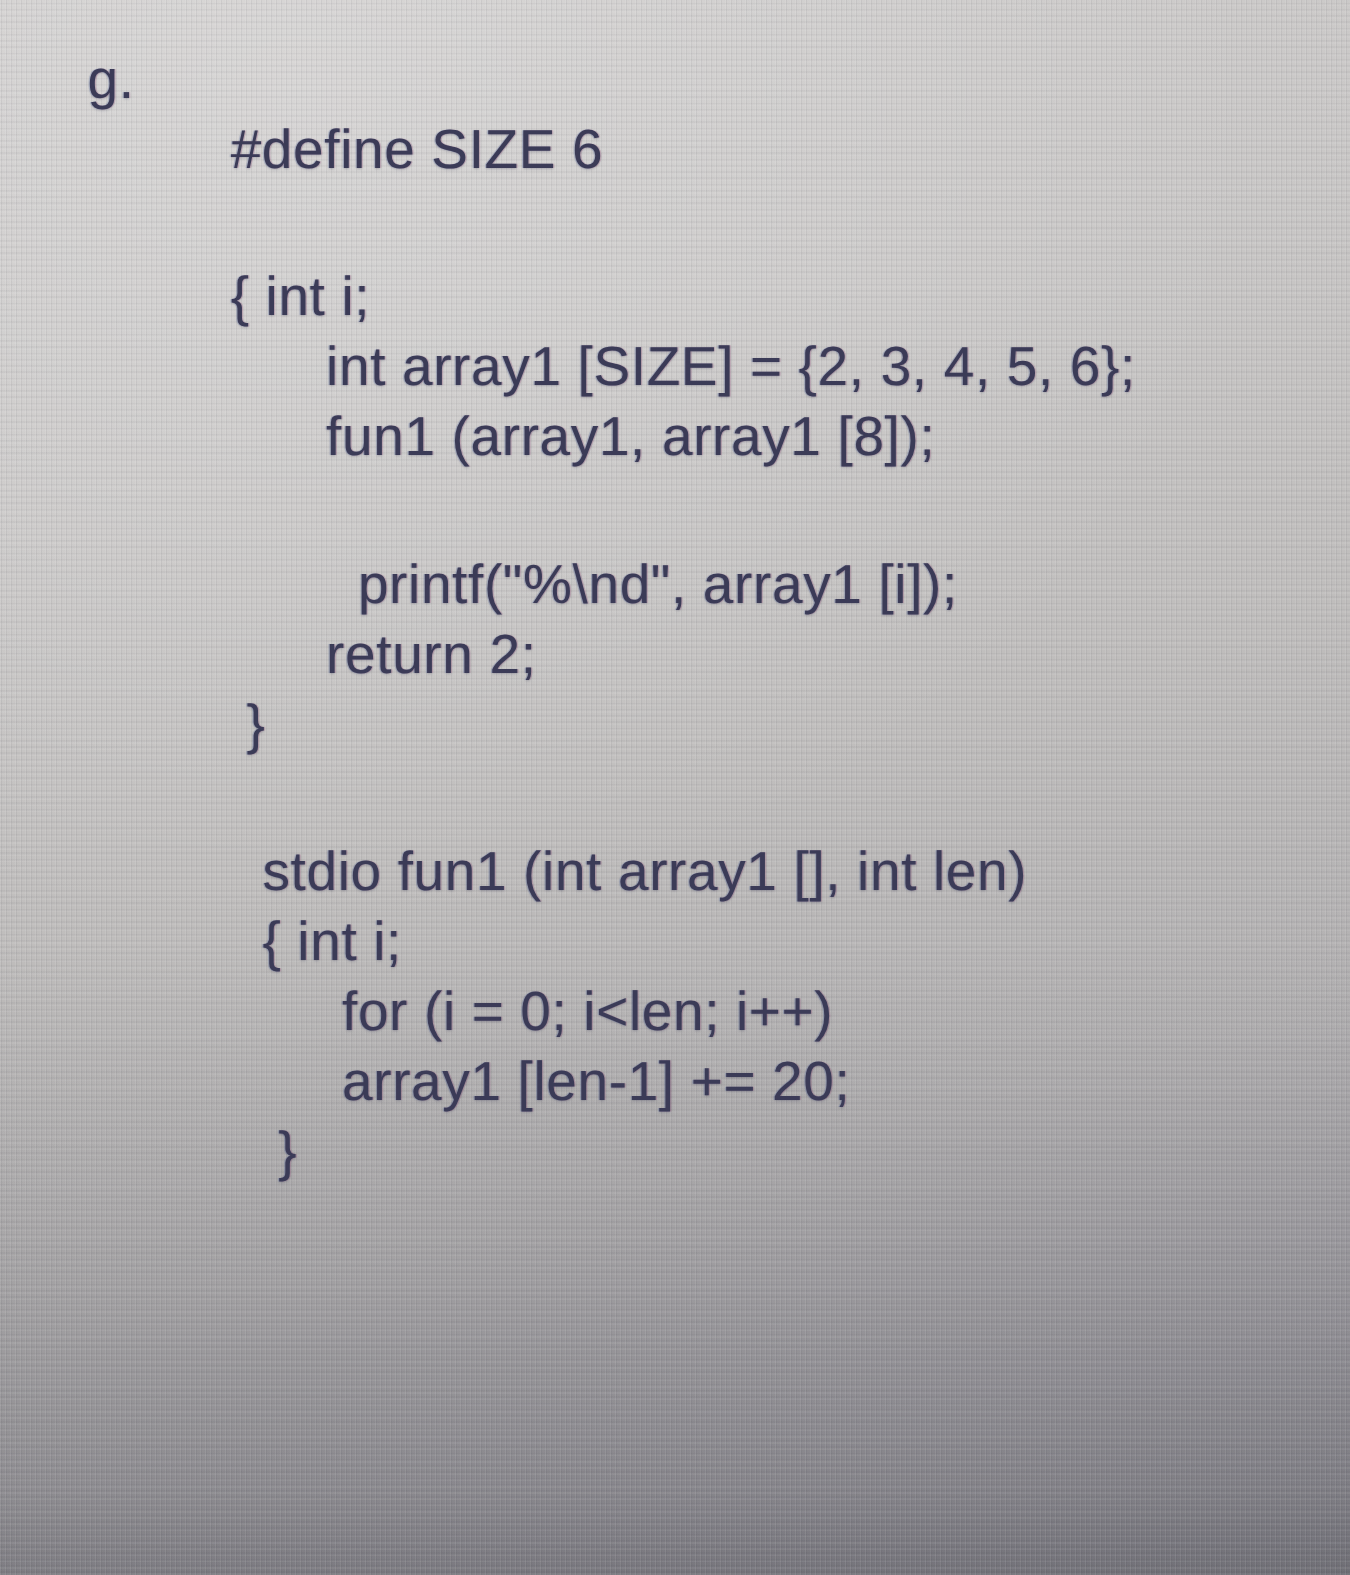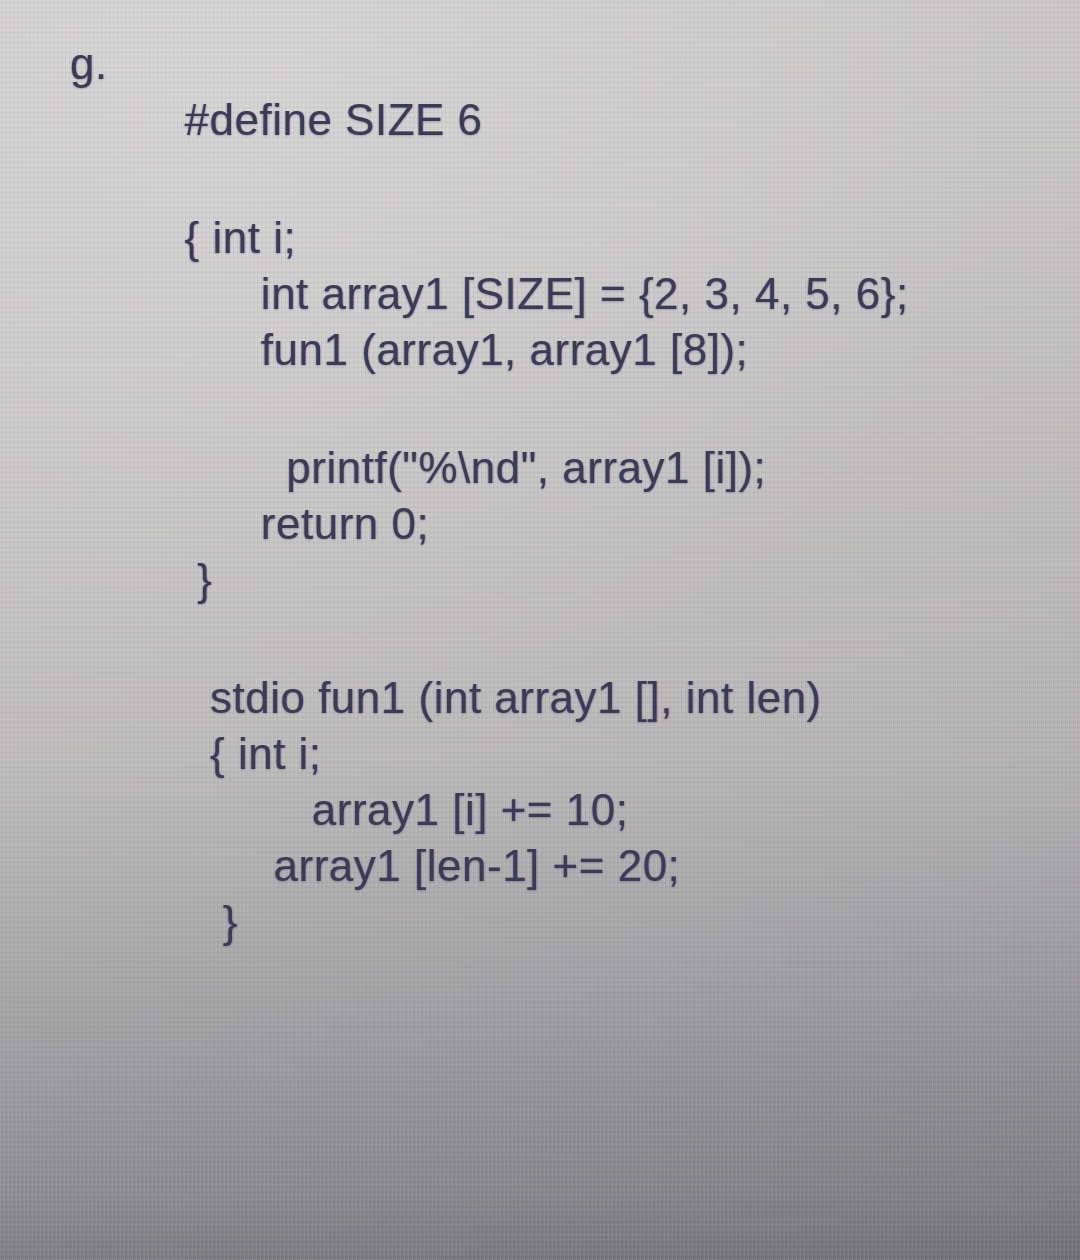--- a/index.html
+++ b/index.html
@@ -76,22 +76,22 @@
   <div class="code-listing">
     <div class="exercise-label">g.</div>
 
       <div class="code-line">         #define SIZE 6</div>
       <div class="code-line blank"></div>
       <div class="code-line">         { int i;</div>
       <div class="code-line">               int array1 [SIZE] = {2, 3, 4, 5, 6};</div>
       <div class="code-line">               fun1 (array1, array1 [8]);</div>
       <div class="code-line blank"></div>
       <div class="code-line">                 printf("%\nd", array1 [i]);</div>
-      <div class="code-line">               return 0;</div>
+      <div class="code-line">               return 2;</div>
       <div class="code-line">          }</div>
       <div class="code-line blank"></div>
       <div class="code-line">           stdio fun1 (int array1 [], int len)</div>
       <div class="code-line">           { int i;</div>
-      <div class="code-line">                   array1 [i] += 10;</div>
+      <div class="code-line">                for (i = 0; i&lt;len; i++)</div>
       <div class="code-line">                array1 [len-1] += 20;</div>
       <div class="code-line">            }</div>
     </div>
 </div>
 
 </body></html>

